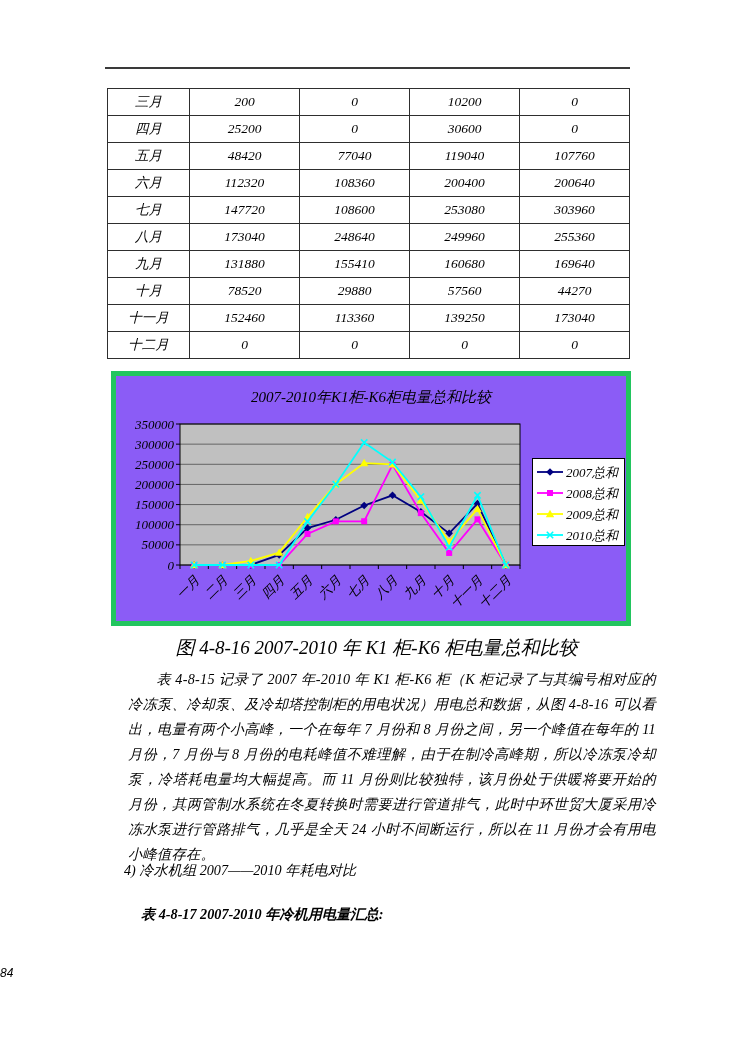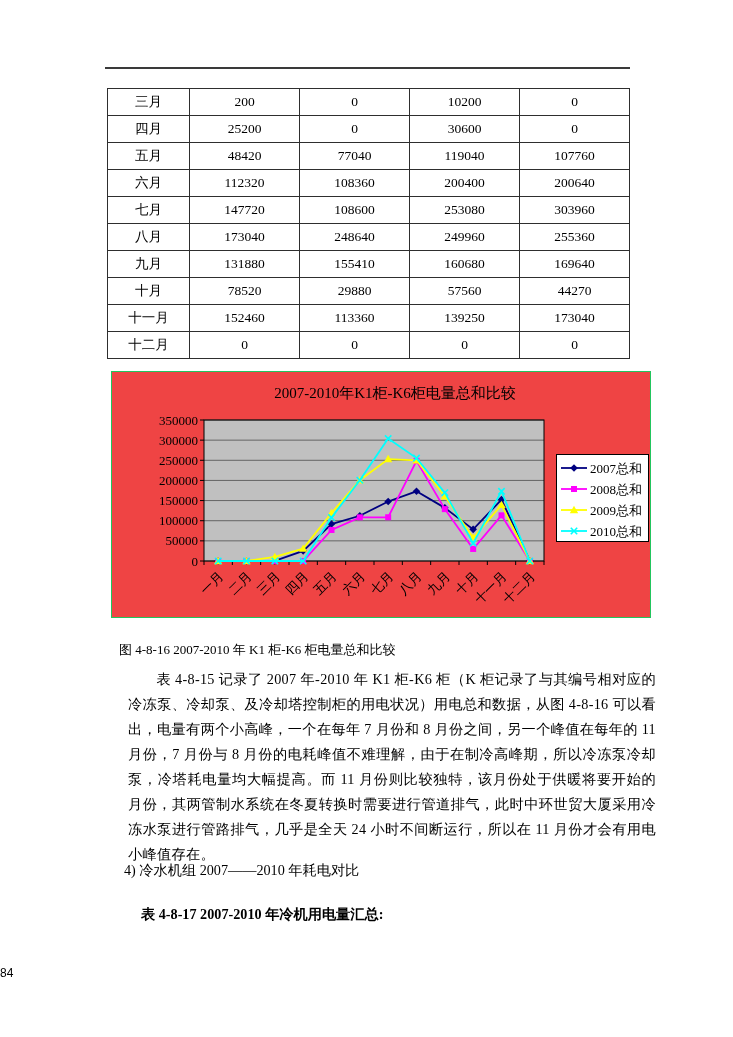--- a/index.html
+++ b/index.html
@@ -1,27 +1,27 @@
 <!DOCTYPE html>
 <html><head>
 <meta charset="utf-8">
 <style>
   html,body{margin:0;padding:0;background:#fff;}
   .page{position:relative;width:733px;height:1037px;background:#ffffff;overflow:hidden;
-        font-family:"Liberation Serif","DejaVu Serif",serif;color:#000;}
+        font-family:"Liberation Serif","DejaVu Serif",serif;color:#000;font-style:italic;}
   .header-rule{position:absolute;left:105px;top:67px;width:525px;height:2px;background:#3a3a3a;}
   table.data{position:absolute;left:107px;top:88px;width:522px;border-collapse:collapse;table-layout:fixed;}
   table.data td{border:1px solid #2e2e2e;height:26px;text-align:center;vertical-align:middle;
         font-size:13.5px;padding:0;overflow:hidden;}
   table.data col.mcol{width:82px;}
   table.data col.vcol{width:110px;}
-  .chart-box{position:absolute;left:111px;top:371px;width:510px;height:245px;border:1px solid #22c55e;background:#ef4444;padding-left:28px;}
+  .chart-box{position:absolute;left:111px;top:371px;width:510px;height:245px;border:5px solid #22c55e;background:#8b5cf6;}
   .chart-box svg{display:block;}
   .chart-box svg text{font-family:"Liberation Serif","DejaVu Serif",serif;fill:#000;}
-  .fig-caption{position:absolute;left:104px;top:626px;width:527px;margin:15px;font-size:13px;}
+  .fig-caption{position:absolute;left:104px;top:626px;width:527px;margin:9px;text-align:center;font-size:19px;}
   .para{position:absolute;left:112px;top:651px;width:528px;margin:16px;font-size:14.2px;line-height:25px;
         text-align:justify;text-indent:2em;letter-spacing:0.3px;}
   .section-line{position:absolute;left:112px;top:849px;margin:12px;font-size:14.2px;}
   .bold-caption{position:absolute;left:133px;top:897px;margin:8px;font-size:14.2px;font-weight:bold;}
   .page-num{position:absolute;left:0;top:966px;width:733px;font-size:12px;
         font-family:"Liberation Sans","DejaVu Sans",sans-serif;}
 </style>
 </head>
 <body>
 

